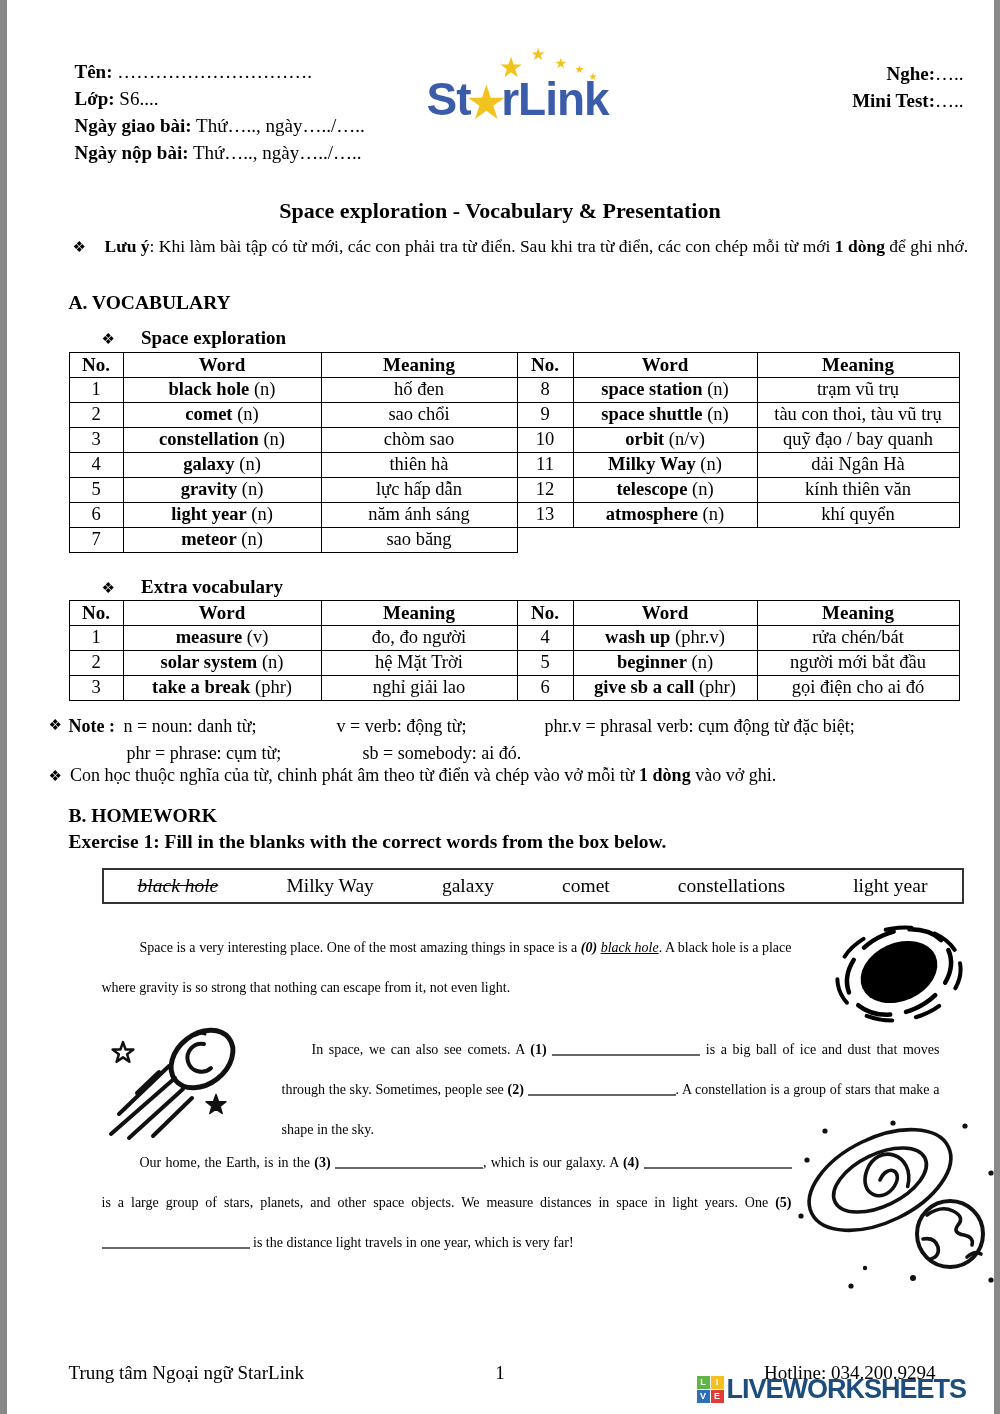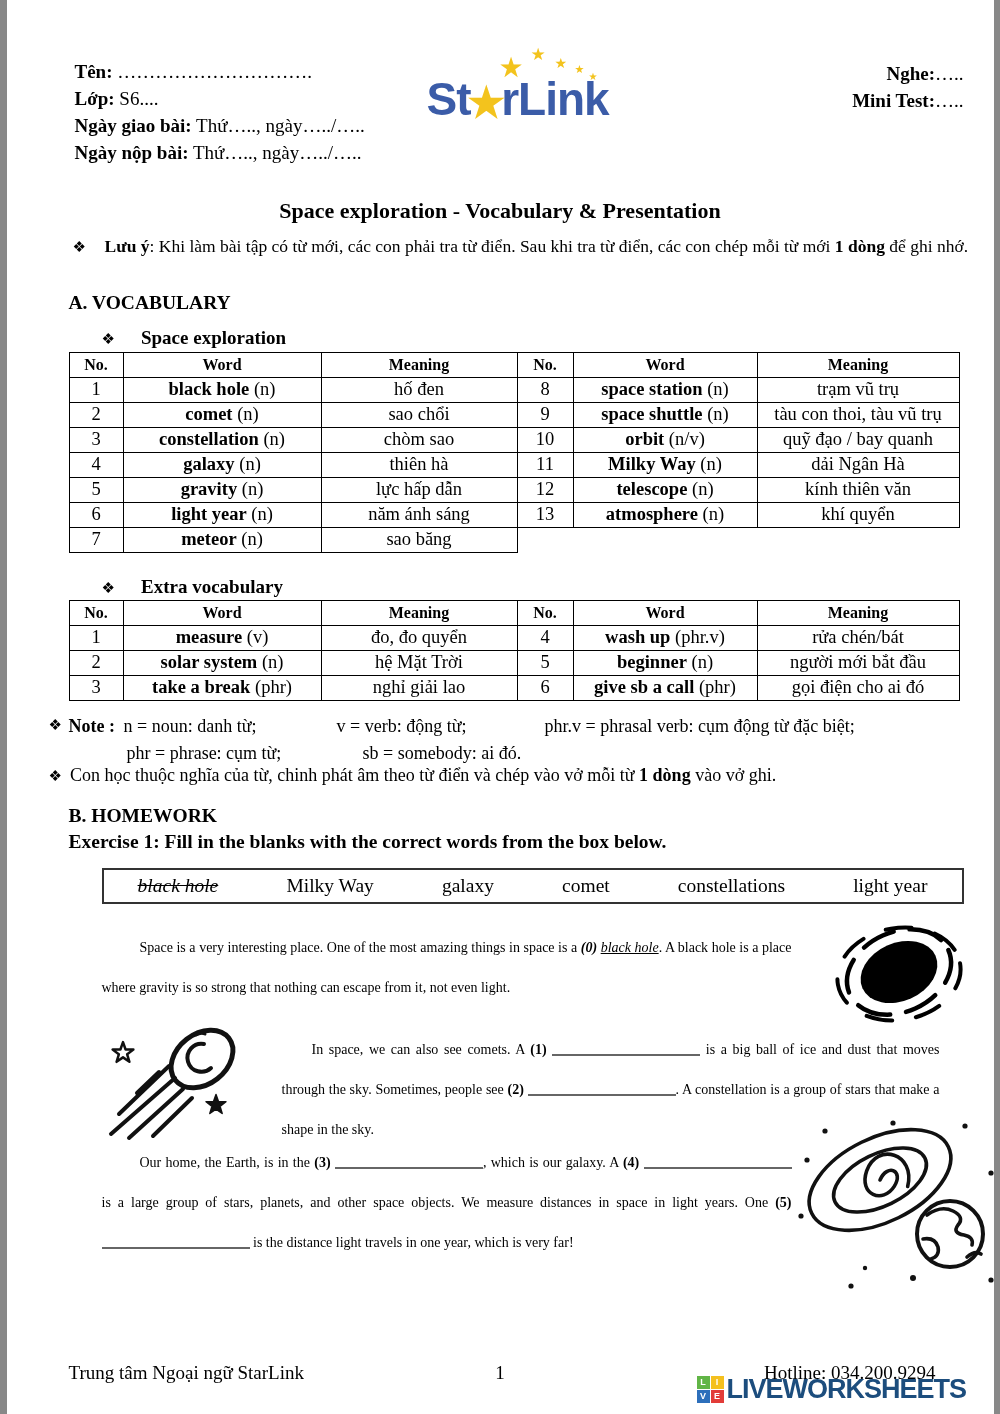--- a/index.html
+++ b/index.html
@@ -36,21 +36,21 @@
   .sub-space{top:327px;} .sub-extra{top:576px;}
   .sub .bullet{margin-right:26px;font-weight:normal;}
 
   
   .vtwrap{left:62px;display:flex;align-items:flex-start;}
   .vt1{top:352px;} .vt2{top:600px;}
   table.vt{border-collapse:collapse;table-layout:fixed;}
   table.vt.right{margin-left:-1px;}
   .vt th,.vt td{border:1px solid #000;text-align:center;height:24px;padding:0 3px;
      font-size:18.5px;line-height:1.15;overflow:hidden;white-space:nowrap;}
-  .vt th{font-size:16px;}
+  .vt th{font-size:19px;}
   .vt .pos{font-weight:normal;}
 
   
   .noteblk{left:42px;top:716px;width:930px;height:56px;font-size:18px;}
   .noteblk span{position:absolute;white-space:nowrap;}
   .n-b{left:0;top:0;} .n-lab{left:20px;top:0;font-weight:bold;}
   .n-t0{left:75px;top:0;} .n-t1{left:288px;top:0;} .n-t2{left:496px;top:0;}
   .n-t3{left:78px;top:27px;} .n-t4{left:314px;top:27px;}
 
   .reminder{left:42px;top:765px;width:920px;font-size:18px;}
@@ -244,21 +244,21 @@
           <tr>
         <th>No.</th>
         <th>Word</th>
         <th>Meaning</th>
       </tr>
         </thead>
       <tbody>
           <tr>
             <td>1</td>
             <td><b>measure</b><span class="pos"> (v)</span></td>
-            <td>đo, đo quyển</td>
+            <td>đo, đo người</td>
           </tr>
           <tr>
             <td>2</td>
             <td><b>solar system</b><span class="pos"> (n)</span></td>
             <td>hệ Mặt Trời</td>
           </tr>
           <tr>
             <td>3</td>
             <td><b>take a break</b><span class="pos"> (phr)</span></td>
             <td>nghỉ giải lao</td>

